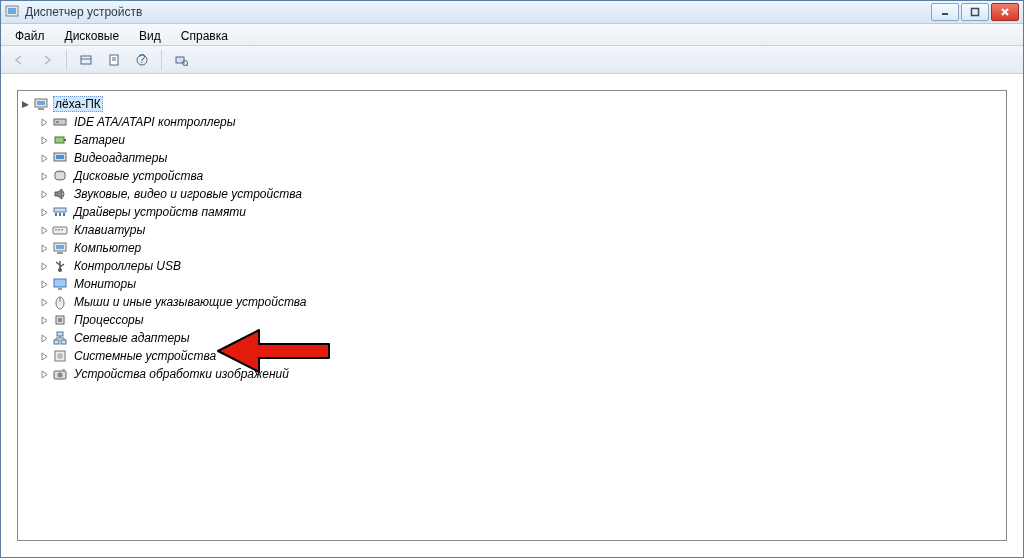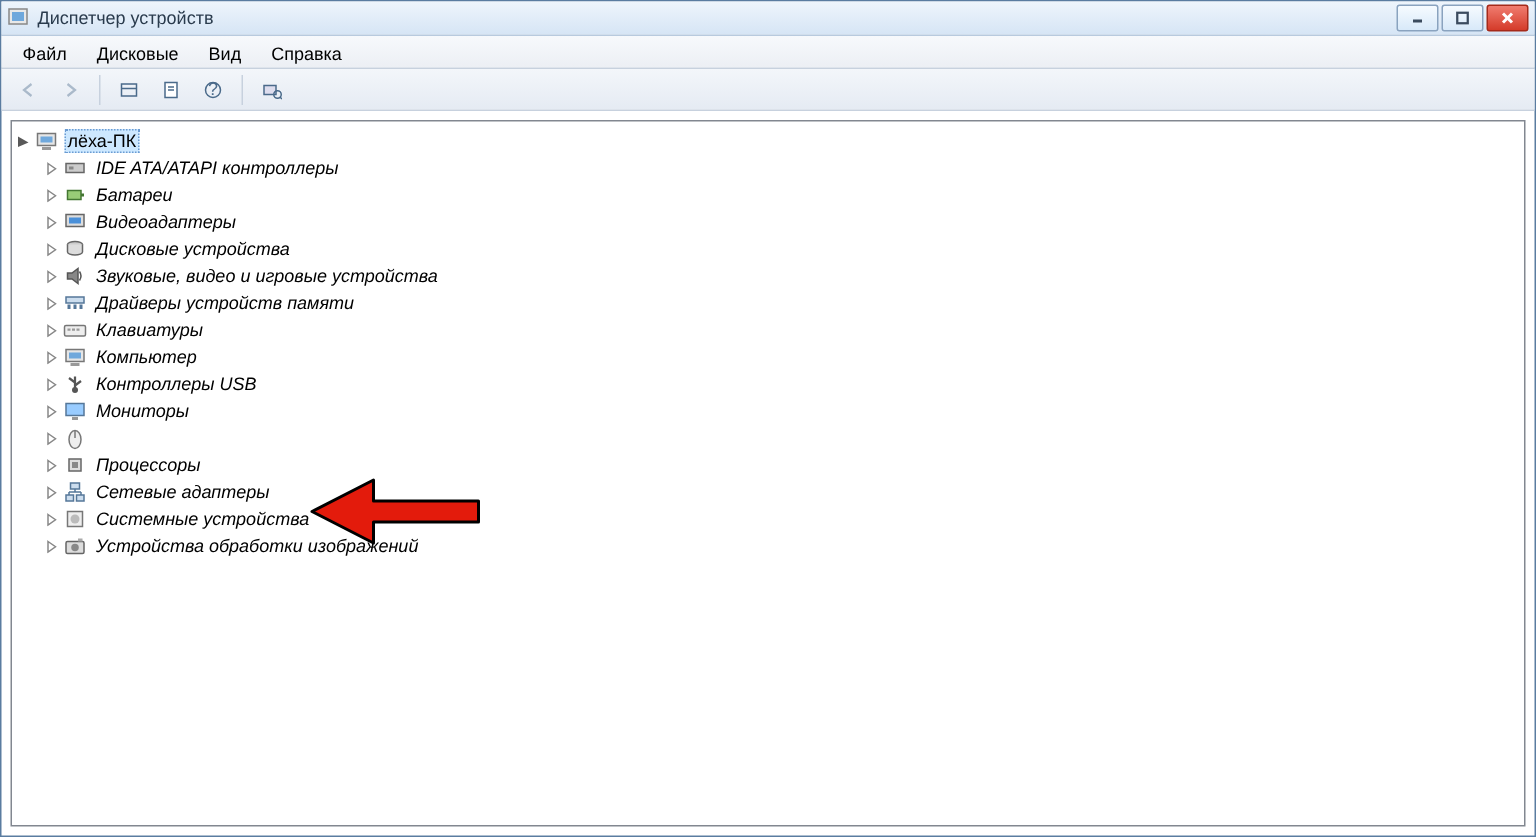--- a/index.html
+++ b/index.html
@@ -15,21 +15,21 @@
 .tb-btn.close { background: linear-gradient(to bottom,#f07c6f,#d43b2a); border-color:#a52a1a; color:#fff; font-weight:bold; }
 
 .menubar { height: 22px; background: linear-gradient(to bottom,#f7f9fc,#eceff4); border-bottom:1px solid #c7d1de; display:flex; align-items:flex-end; padding: 0 6px; gap: 4px; }
 .menu-item { padding: 2px 8px; cursor: pointer; }
 
 .toolbar { height: 28px; background: linear-gradient(to bottom,#f3f6fa,#e5ebf3); border-bottom:1px solid #c7d1de; display:flex; align-items:center; padding: 0 6px; gap:4px; }
 .tool-btn { width:24px; height:22px; border:1px solid transparent; display:flex;align-items:center;justify-content:center; cursor:pointer; border-radius:2px; }
 .tool-btn.disabled { opacity:0.4; cursor:default; }
 .tool-sep { width:1px; height:20px; background:#c7d1de; margin:0 3px; }
 
-.content { flex:1; background:#fff; border:1px solid #828790; margin:6px; overflow:auto; padding-top:4px; position:relative; }
+.content { flex:1; background:#fff; border:1px solid #828790; margin:16px; overflow:auto; padding-top:4px; position:relative; }
 
 .tree { list-style:none; user-select:none; }
 .tree ul { list-style:none; }
 .tree-node { display:flex; align-items:center; height:18px; padding-left:2px; cursor:pointer; }
 .tree-node.root { padding-left:2px; }
 .tree-node .expander { width:11px; height:11px; margin-right:2px; display:flex;align-items:center;justify-content:center; }
 .tree-node .icon { width:16px; height:16px; margin-right:4px; display:flex;align-items:center;justify-content:center; }
 .tree-node .label { white-space:nowrap; padding: 0 2px; }
 .tree-node.selected .label { background:#cde8ff; border:1px dotted #6b9bd1; padding: 0 1px; }
 .tree-children { padding-left: 19px; font-style: italic; }
@@ -311,20 +311,21 @@
                   <svg width="9" height="9">
                     <path d="M2 1 L7 4.5 L2 8 Z" fill="none" stroke="#888"></path>
                   </svg>
                 </span>
                 <span class="icon">
                   <svg width="16" height="16">
                     <ellipse cx="8" cy="9" rx="4" ry="6" fill="#eee" stroke="#777"></ellipse>
                     <line x1="8" y1="3" x2="8" y2="8" stroke="#777"></line>
                   </svg>
                 </span>
+                <span class="label">Мыши и иные указывающие устройства</span>
               </div>
             </li>
             <li>
               <div class="tree-node">
                 <span class="expander">
                   <svg width="9" height="9">
                     <path d="M2 1 L7 4.5 L2 8 Z" fill="none" stroke="#888"></path>
                   </svg>
                 </span>
                 <span class="icon">

